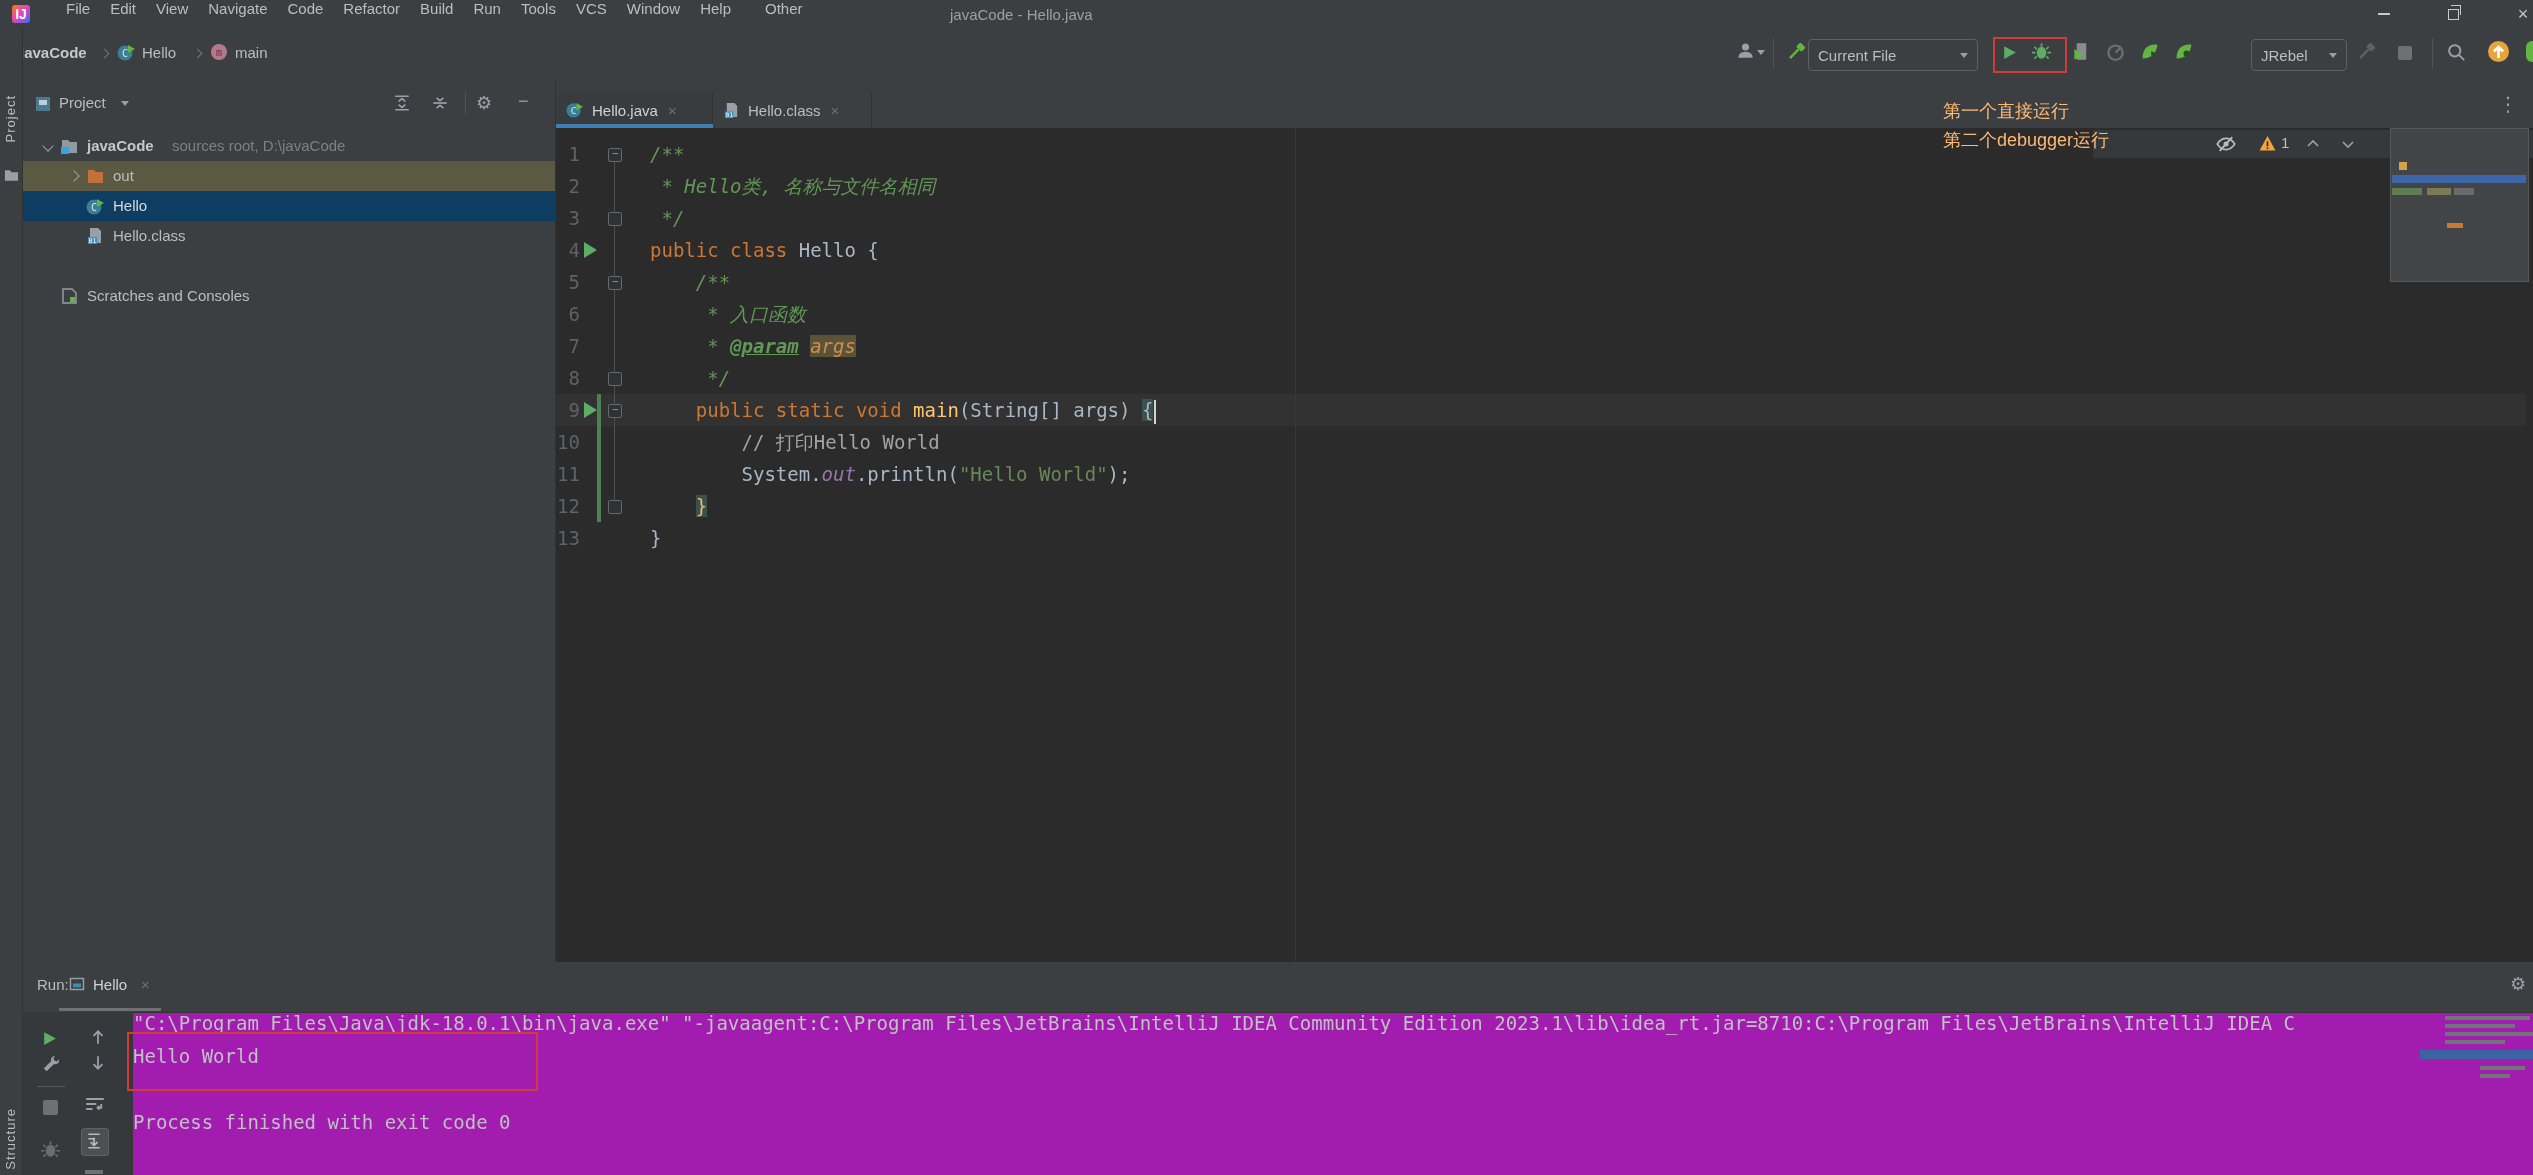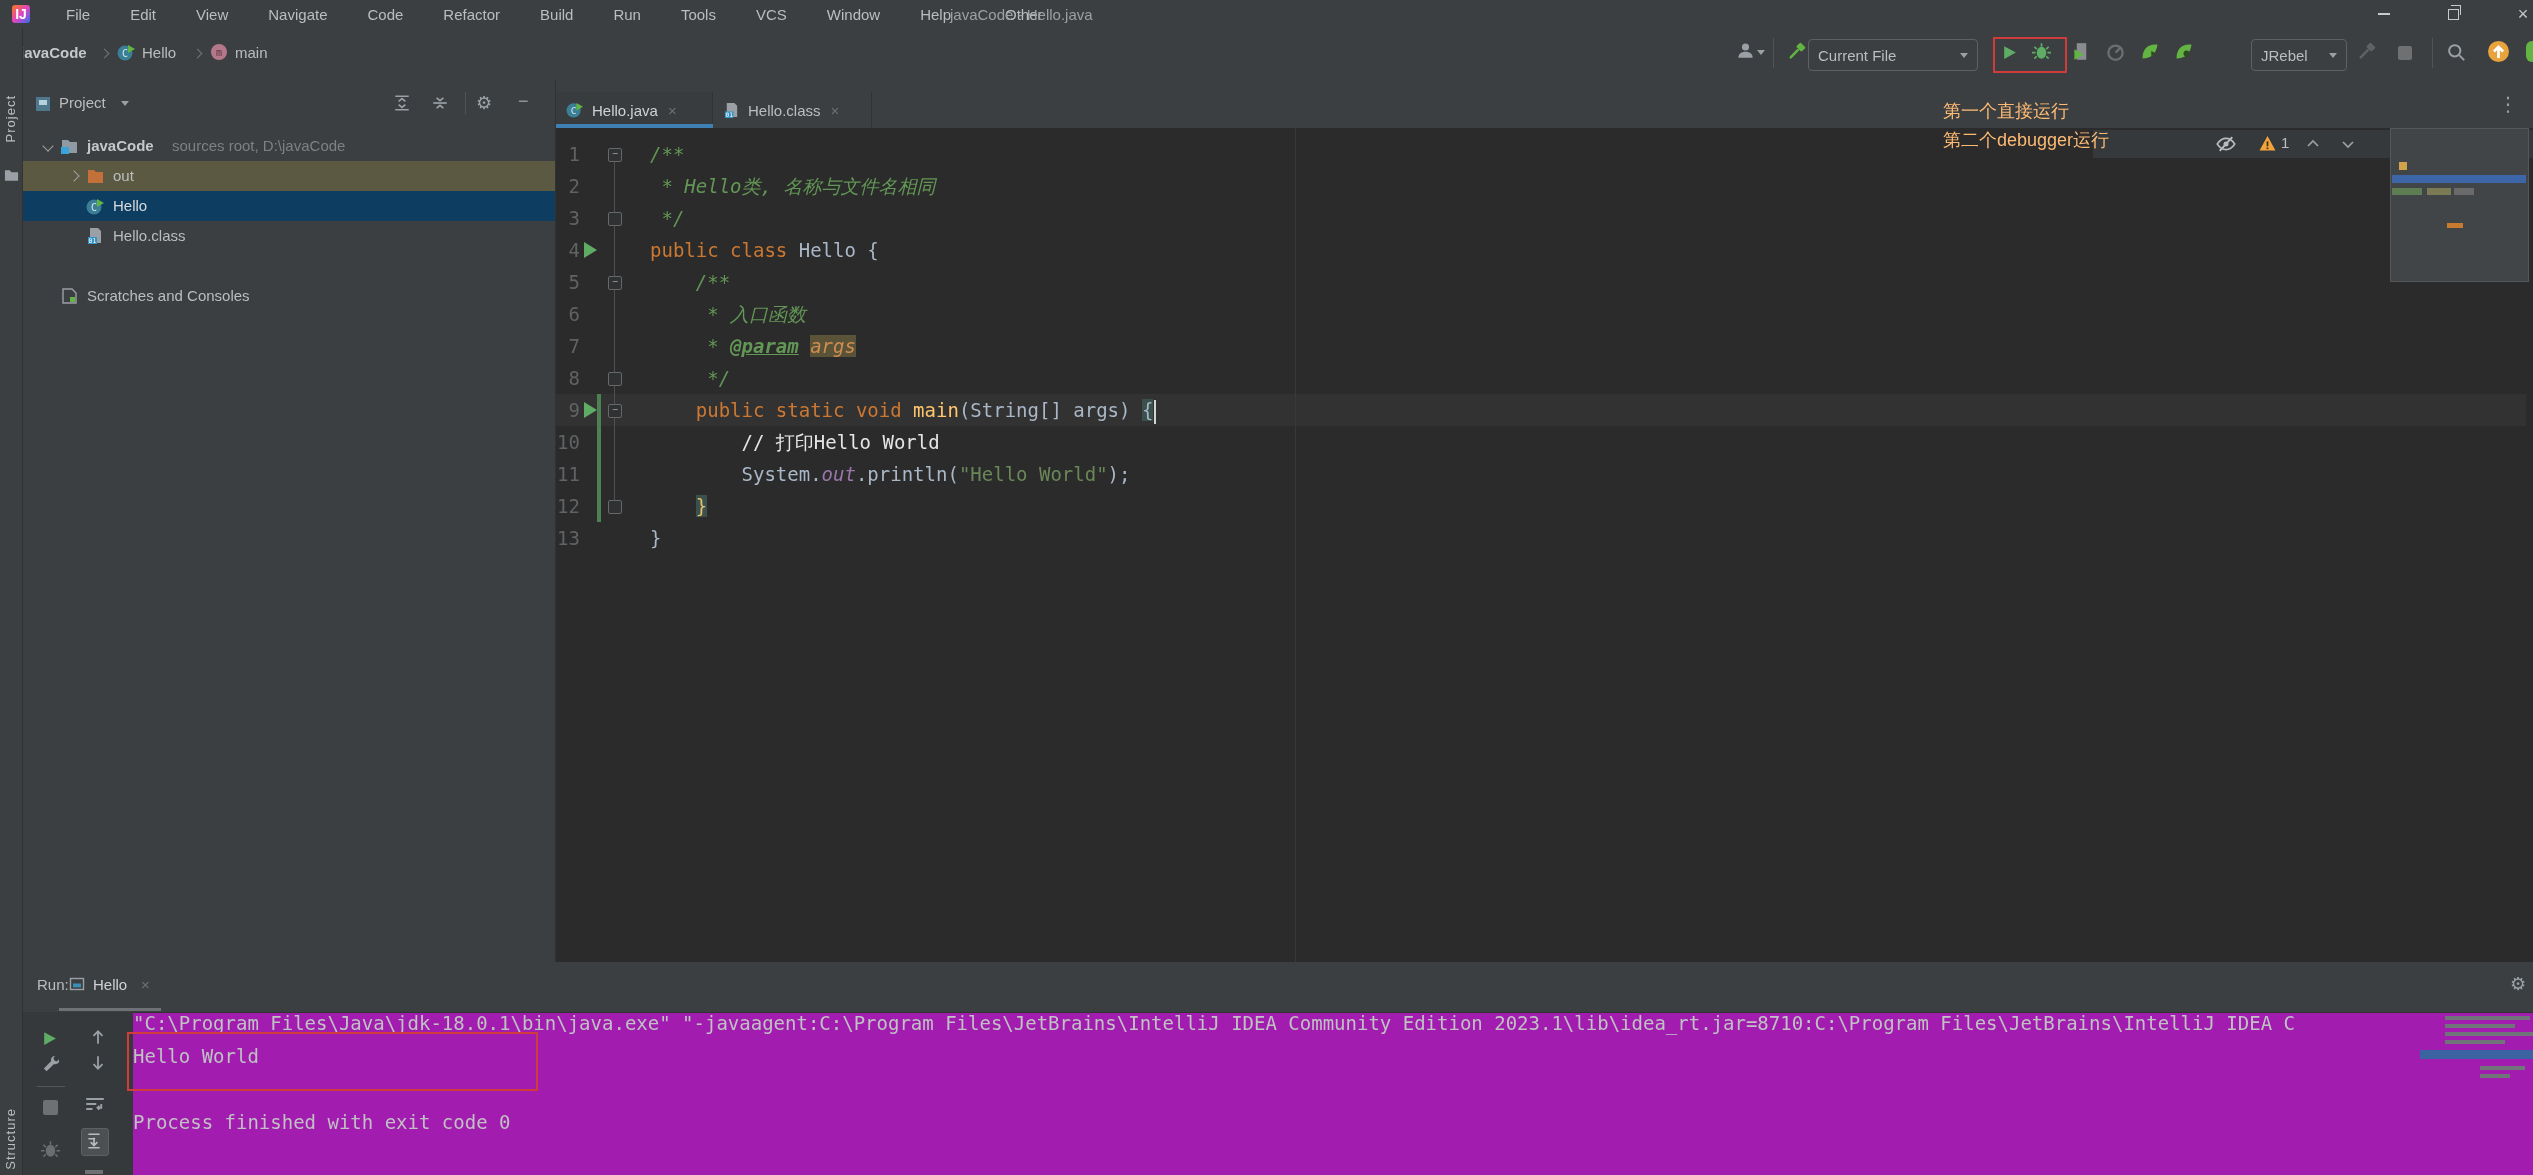--- a/index.html
+++ b/index.html
@@ -1,21 +1,21 @@
 <!DOCTYPE html>
 <html><head>
 <meta charset="utf-8">
 <style>
   html,body{margin:0;padding:0;background:#1e1e1e;}
   #app{position:relative;width:2533px;height:1175px;background:#2b2b2b;overflow:hidden;
        font-family:"Liberation Sans",sans-serif;color:#bbbdbf;font-size:15px;}
   .abs{position:absolute;}
   
   .titlebar{left:0;top:0;width:2533px;height:28px;background:#3c3f41;border-bottom:1px solid #2b2b2b;}
-  .menu{display:flex;align-items:center;height:28px;gap:20px;}
+  .menu{display:flex;height:28px;}
   .menu-item{padding:0 10px;color:#bbbdbf;cursor:default;}
   .gap-left{margin-left:14px;}
   .logo{left:12px;top:5px;width:18px;height:18px;border-radius:3px;
         background:linear-gradient(135deg,#f97a12,#e343c2 50%,#2e6ff2);
         color:#fff;font-size:14px;font-weight:bold;display:flex;align-items:center;justify-content:center;}
   .win-title{left:950px;top:6px;color:#9da0a2;}
   .winbtn{top:0;width:46px;height:28px;display:flex;align-items:center;justify-content:center;color:#c7c9cb;}
   .minbar{width:12px;height:2px;background:#c7c9cb;}
   .restore{width:9px;height:9px;border:1.5px solid #c7c9cb;position:relative;}
   .restore:before{content:"";position:absolute;left:2px;top:-5px;width:9px;height:9px;border:1.5px solid #c7c9cb;border-bottom:none;border-left:none;}
@@ -50,21 +50,21 @@
   .caret-row{position:absolute;left:0;top:266px;width:1970px;height:32px;background:#323232;}
   .ln{position:absolute;left:-36px;width:60px;text-align:right;color:#606366;height:32px;line-height:32px;}
   .cl{position:absolute;left:94px;height:32px;line-height:32px;white-space:pre;color:#a9b7c6;}
   .tok{white-space:pre;}
   .doc{color:#629755;font-style:italic;}
   .doctag{color:#629755;font-style:italic;font-weight:bold;text-decoration:underline;}
   .kw{color:#cc7832;}
   .method{color:#ffc66d;}
   .field{color:#9876aa;font-style:italic;}
   .str{color:#6a8759;}
-  .comment{color:#e5e5e5;}
+  .comment{color:#a3a3a3;}
   .plain{color:#a9b7c6;}
   .paramhl{color:#cf8e4f;background:#5a5338;font-style:italic;}
   .bracehl{background:#3b514d;color:#a9b7c6;}
   .bracehl2{background:#3b514d;color:#e8bf6a;}
   .caret{display:inline-block;width:2px;height:24px;background:#d4d4d4;vertical-align:middle;margin-left:1px;}
   .fold{position:absolute;left:52px;width:12px;height:12px;border:1px solid #65686a;border-radius:2px;color:#9da0a2;font-size:10px;line-height:10px;text-align:center;background:#2f3133;}
   .runglyph{position:absolute;left:28px;width:0;height:0;border-left:13px solid #5fad65;border-top:8px solid transparent;border-bottom:8px solid transparent;}
   .guide{position:absolute;top:0;width:1px;height:834px;background:#383838;}
   
   .runpanel{left:23px;top:962px;width:2510px;height:213px;background:#a21caf;}

